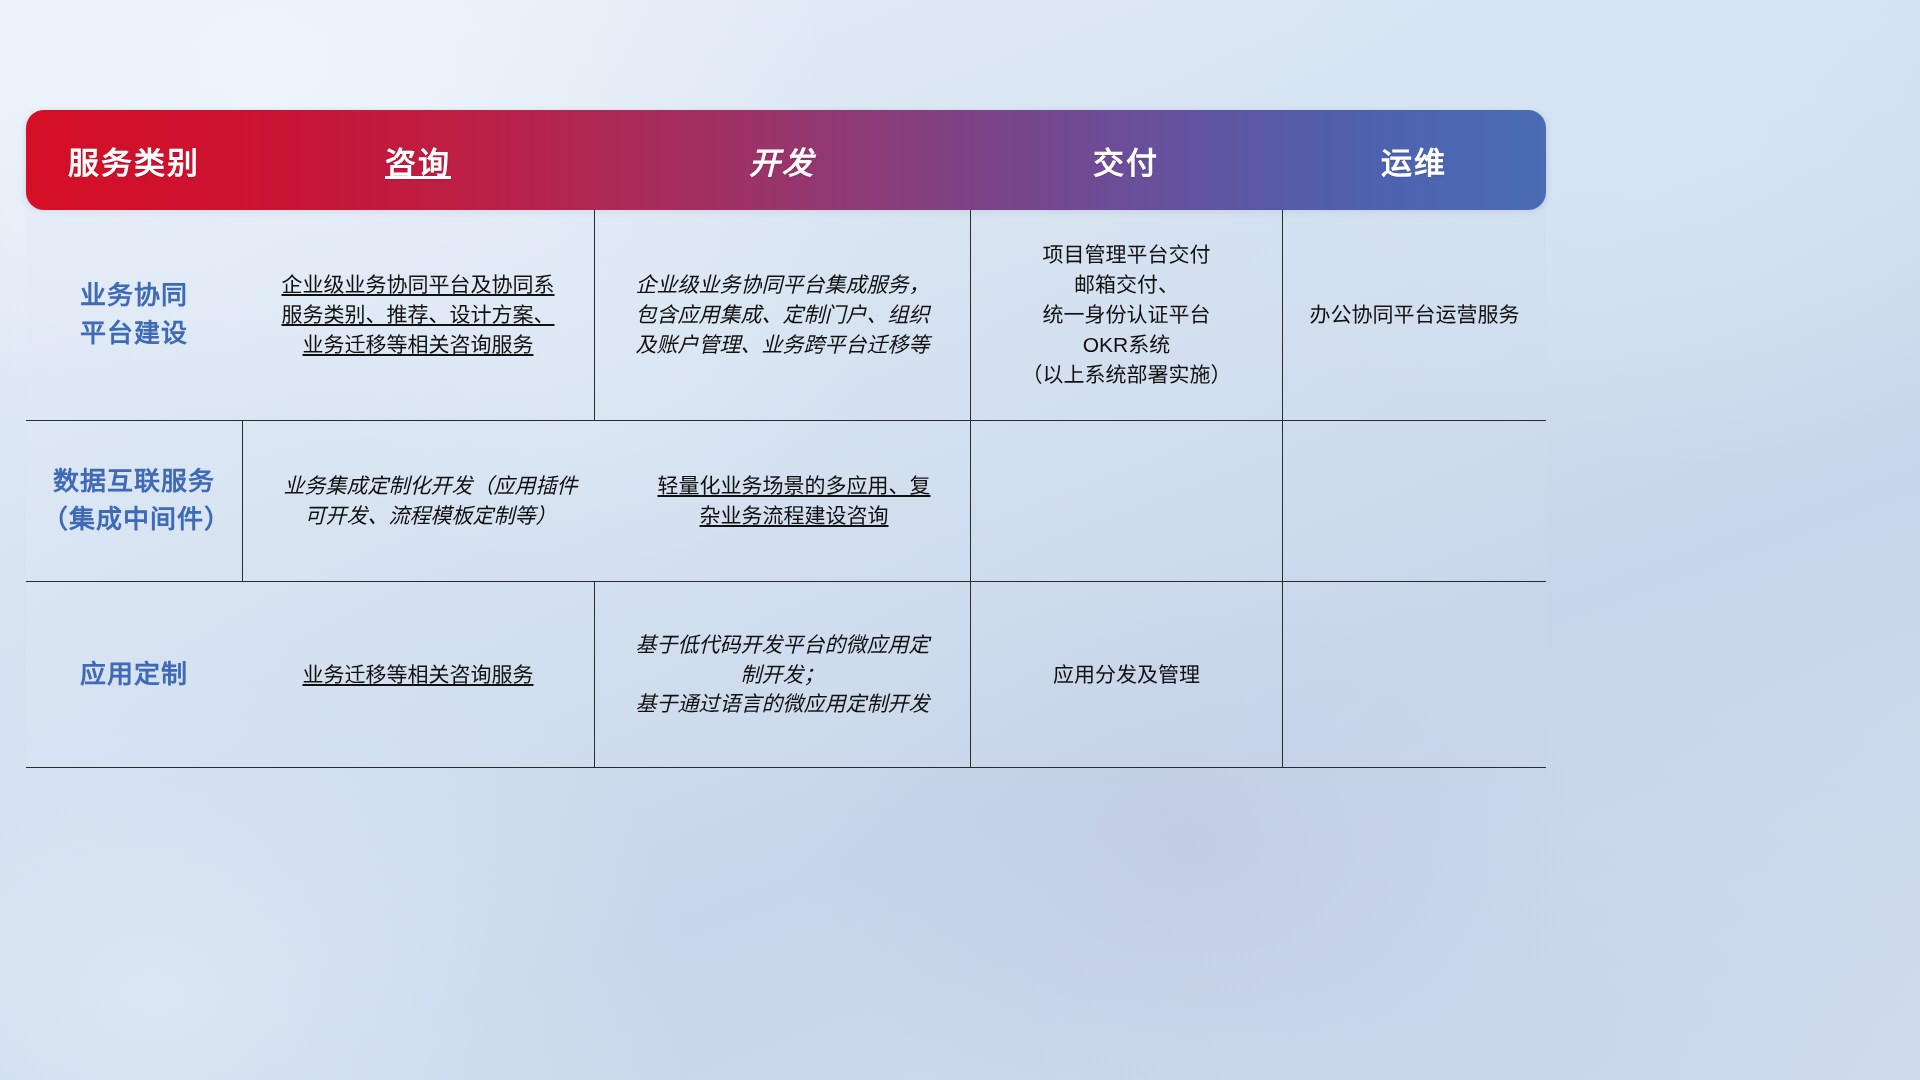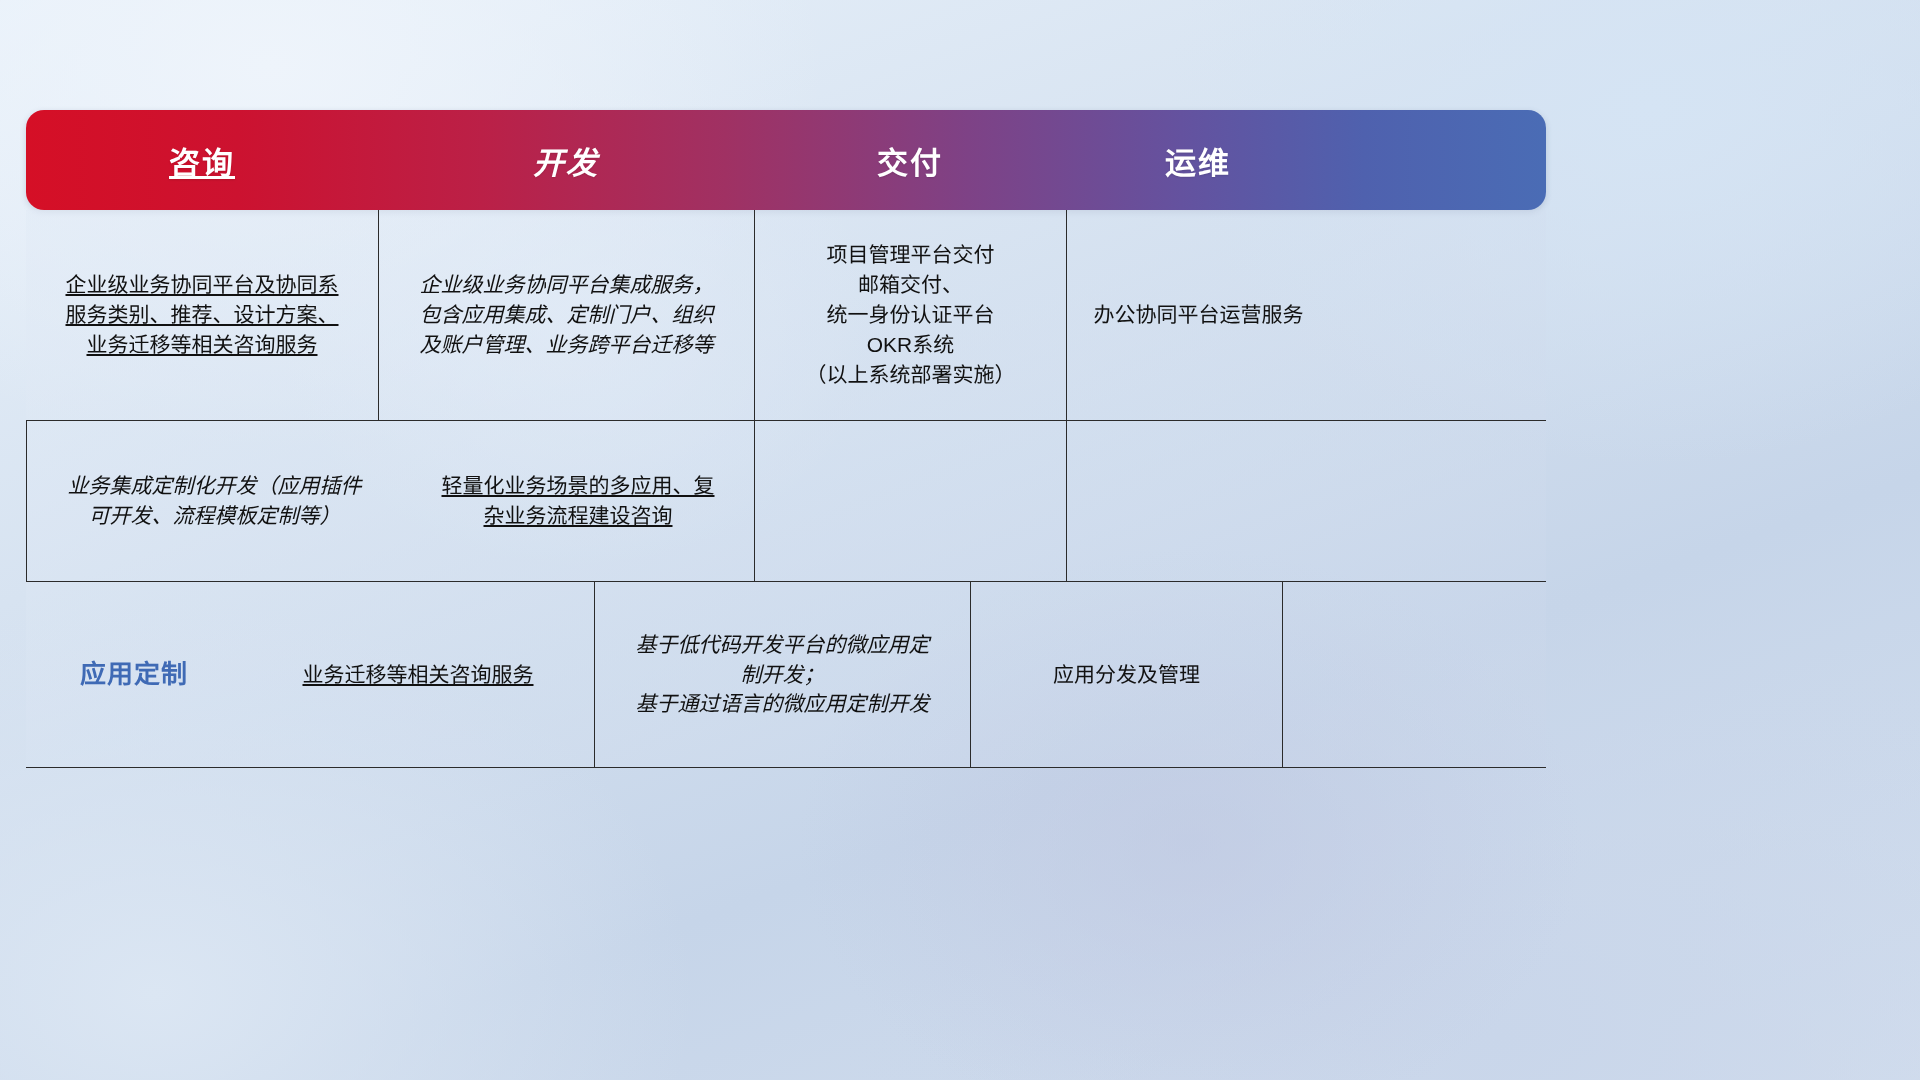--- a/index.html
+++ b/index.html
@@ -133,44 +133,49 @@
   }
 </style>
 </head>
 <body>
 
 <div id="page-bg"></div>
 
 <div id="table-wrap">
 
   <div class="table-header">
+    <div class="th c0">服务类别</div>
     <div class="th c1">咨询</div>
     <div class="th c2">开发</div>
     <div class="th c3">交付</div>
     <div class="th c4">运维</div>
   </div>
 
   <div class="table-body">
 
     <div class="tr row-0">
+      <div class="td cat c0">业务协同
+平台建设</div>
       <div class="td c1">企业级业务协同平台及协同系
 服务类别、推荐、设计方案、
 业务迁移等相关咨询服务</div>
       <div class="td c2 sep-l">企业级业务协同平台集成服务，
 包含应用集成、定制门户、组织
 及账户管理、业务跨平台迁移等</div>
       <div class="td c3 sep-l">项目管理平台交付
 邮箱交付、
 统一身份认证平台
 OKR系统
 （以上系统部署实施）</div>
       <div class="td c4 sep-l">办公协同平台运营服务</div>
     </div>
 
     <div class="tr row-1">
+      <div class="td cat c0">数据互联服务
+（集成中间件）</div>
       <div class="td c2 sep-l">业务集成定制化开发（应用插件
 可开发、流程模板定制等）</div>
       <div class="td c1">轻量化业务场景的多应用、复
 杂业务流程建设咨询</div>
       <div class="td c3 sep-l"></div>
       <div class="td c4 sep-l"></div>
     </div>
 
     <div class="tr row-2">
       <div class="td cat c0">应用定制</div>

